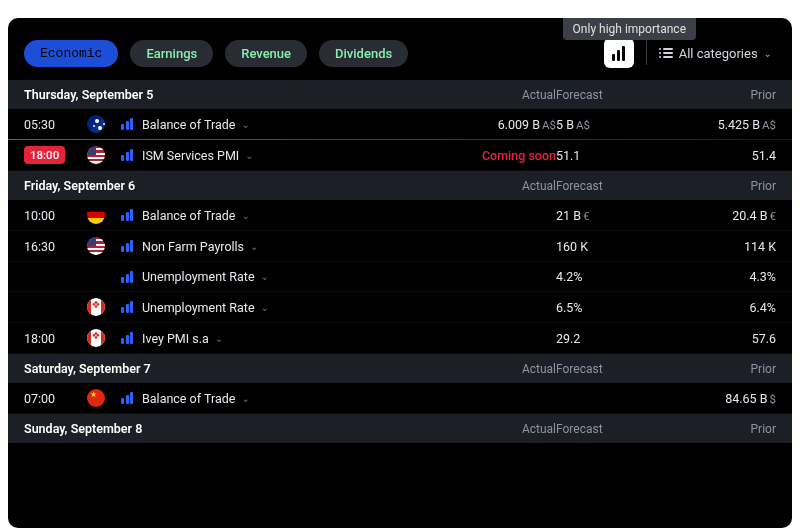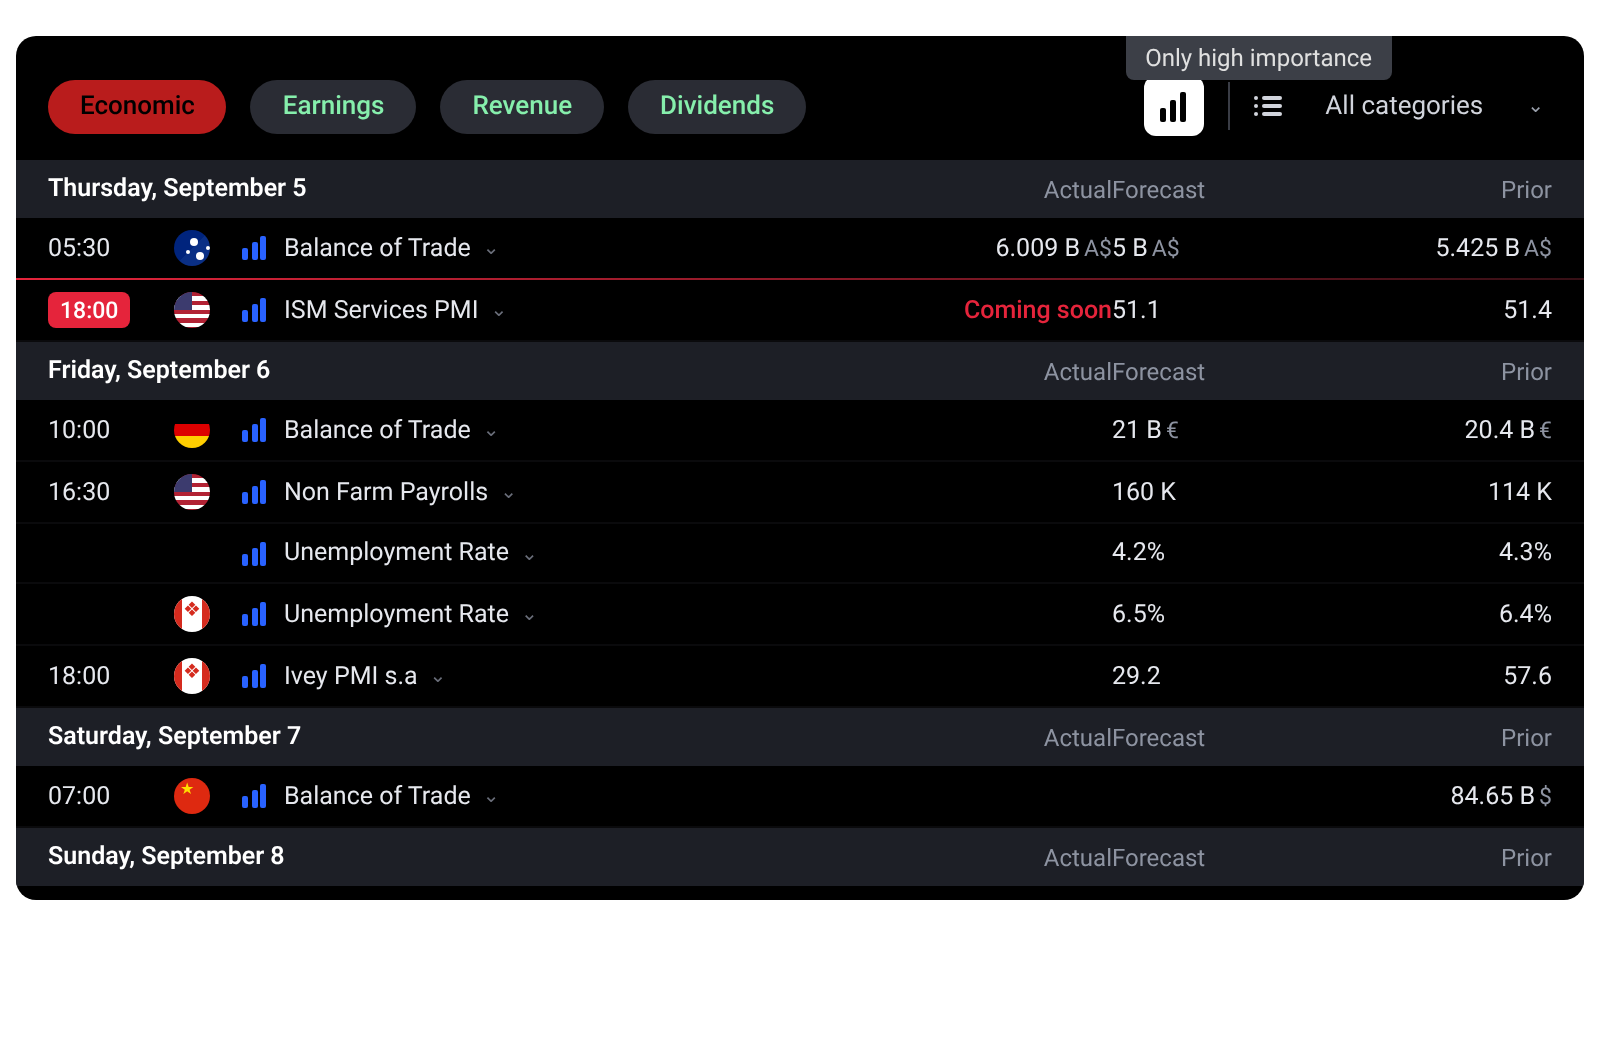--- a/index.html
+++ b/index.html
@@ -8,21 +8,21 @@
     font-family: -apple-system, BlinkMacSystemFont, "Segoe UI", Roboto, Arial, sans-serif;
     font-size: 13px;
     color: #d1d4dc;
     padding: 18px 8px 8px 8px;
   }
   .panel {
     background: #000;
     border-radius: 10px;
     position: relative;
     overflow: hidden;
-    height: 432px;
+    height: 510px;
   }
   .tooltip {
     position: absolute;
     top: 0;
     right: 96px;
     background: #3c3f47;
     color: #e0e0e0;
     font-size: 12px;
     padding: 4px 10px;
     border-radius: 0 0 4px 4px;
@@ -35,22 +35,23 @@
     gap: 12px;
   }
   .pill {
     border-radius: 16px;
     padding: 6px 16px;
     font-size: 13px;
     font-weight: 500;
     cursor: pointer;
   }
   .pill.active {
-    background: #b91c1c;
+    background: #1d4ed8;
     color: #000;
+    font-family: Liberation Mono, monospace;
   }
   .pill.inactive {
     background: #2a2c34;
     color: #86efac;
   }
   .spacer { flex: 1; }
   .icon-btn {
     width: 30px;
     height: 30px;
     background: #fff;
@@ -66,21 +67,21 @@
   .bars-icon span:nth-child(2){height:11px}
   .bars-icon span:nth-child(3){height:15px}
   .divider {
     width: 1px;
     height: 24px;
     background: #3a3d46;
   }
   .categories {
     display: flex;
     align-items: center;
-    gap: 22px;
+    gap: 6px;
     color: #d1d4dc;
     font-size: 13px;
     cursor: pointer;
     padding-right: 4px;
   }
   .list-icon {
     display:flex; flex-direction:column; gap:2px;
   }
   .list-icon div { display:flex; gap:2px; align-items:center;}
   .list-icon .dot{width:2px;height:2px;background:#d1d4dc;border-radius:50%;}

